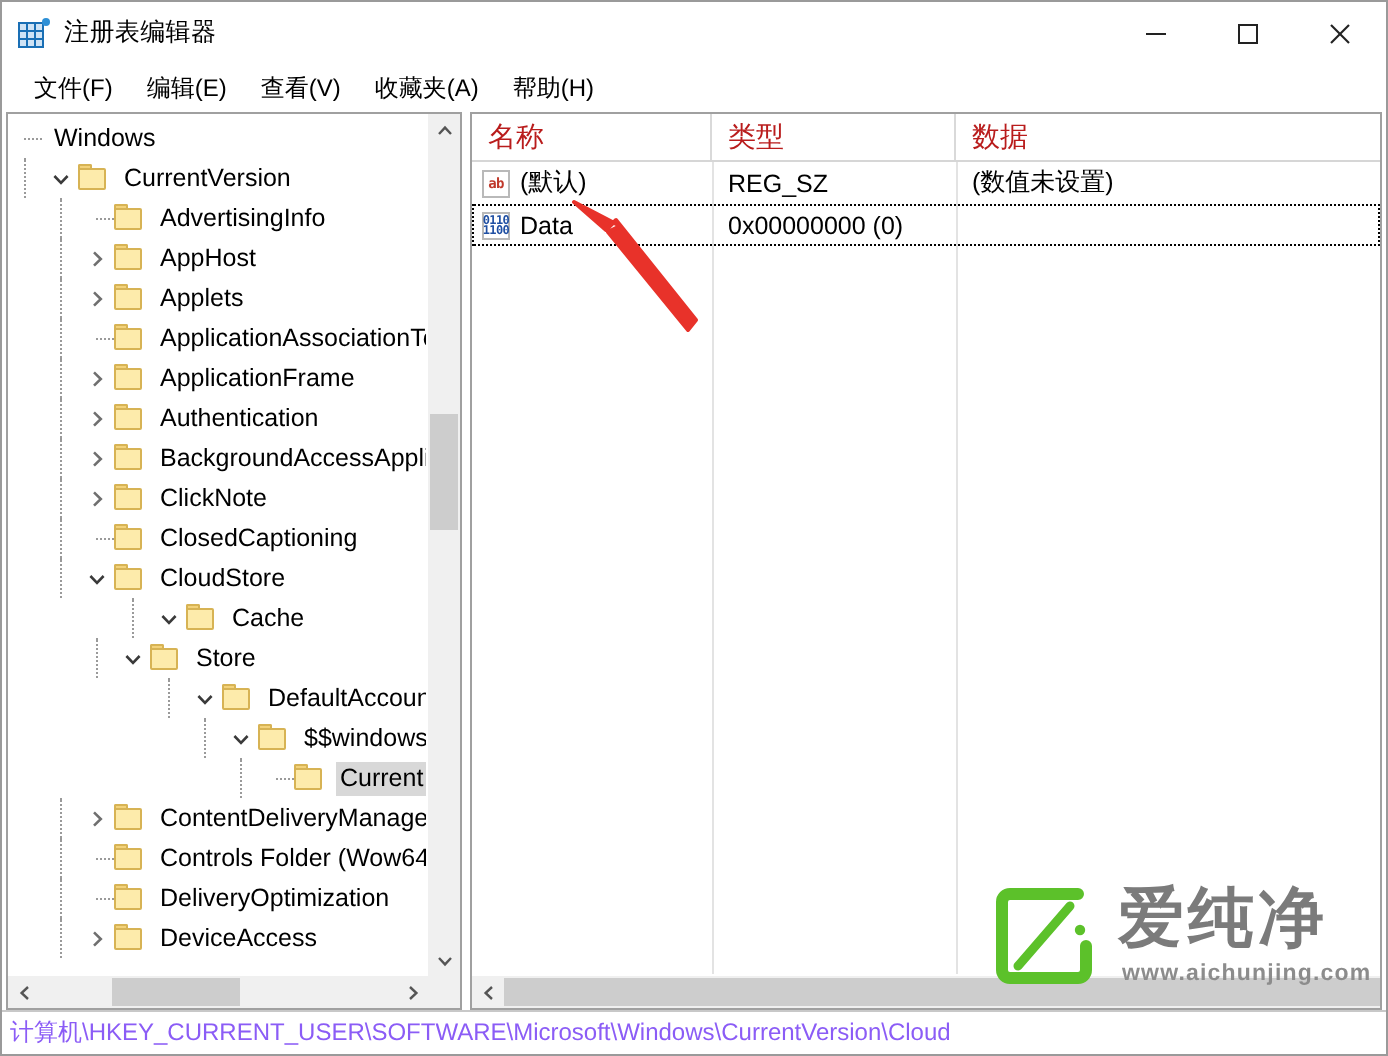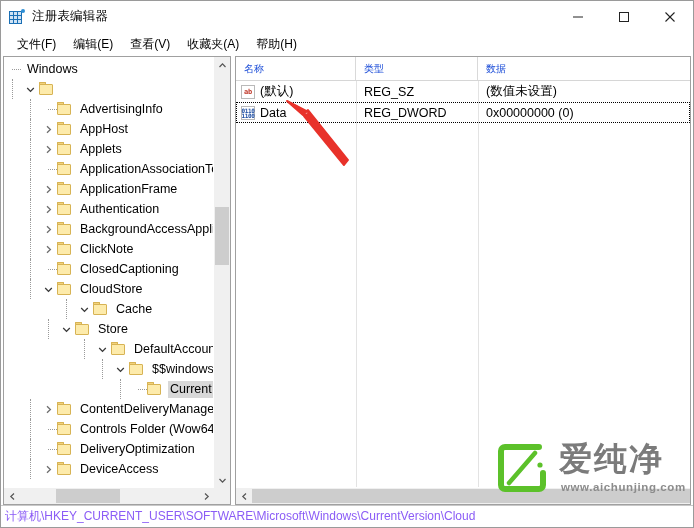--- a/index.html
+++ b/index.html
@@ -269,24 +269,24 @@
     display: flex;
     background: #ffffff;
     border-bottom: 1px solid #d6d6d6;
     align-items: center;
   }
   .col-head {
     height: 23px;
     display: flex;
     align-items: center;
     padding-left: 8px;
-    font-size: 10px;
+    font-size: 14px;
     box-sizing: border-box;
     border-right: 1px solid #d9d9d9;
-    color: #1d4ed8;
+    color: #b91c1c;
   }
   .col-name  { width: 120px; min-width: 120px; }
   .col-type  { width: 122px; min-width: 122px; text-align: right; }
   .col-data  { flex: 1; border-right: none; }
 
   .list-body {
     position: absolute;
     left: 0; right: 0;
     top: 24px;
     bottom: 16px;
@@ -468,20 +468,21 @@
                 <div class="chev">
                   <svg width="9" height="9" viewBox="0 0 9 9">
                     <polyline points="1.2,3 4.5,6.4 7.8,3" fill="none" stroke="#3a3a3a" stroke-width="1.3"></polyline>
                   </svg>
                 </div>
               </div>
               <div class="folder">
                 <div class="tab"></div>
                 <div class="body"></div>
               </div>
+              <span class="tree-label">CurrentVersion</span>
             </div>
             <div class="tree-row">
               <div style="width: 36px; min-width: 36px; height: 20px; position: relative;">
                 <div class="vline" style="left: 26px;"></div>
               </div>
               <div class="tw">
                 <div class="dashline"></div>
               </div>
               <div class="folder">
                 <div class="tab"></div>
@@ -833,21 +834,20 @@
         </div>
 
         <div class="list-row focused">
           <div class="cell c-name">
             <div class="vicon bin">
               <span>0110</span>
               <span>1100</span>
             </div>
             <span>Data</span>
           </div>
-          <div class="cell c-type">REG_DWORD</div>
           <div class="cell c-data">0x00000000 (0)</div>
         </div>
       </div>
 
       <div class="hscroll">
         <div class="arrow">
           <svg width="9" height="9" viewBox="0 0 9 9">
               <polyline points="6,1.5 2.8,4.5 6,7.5" fill="none" stroke="#555" stroke-width="1.2"></polyline>
             </svg>
         </div>

